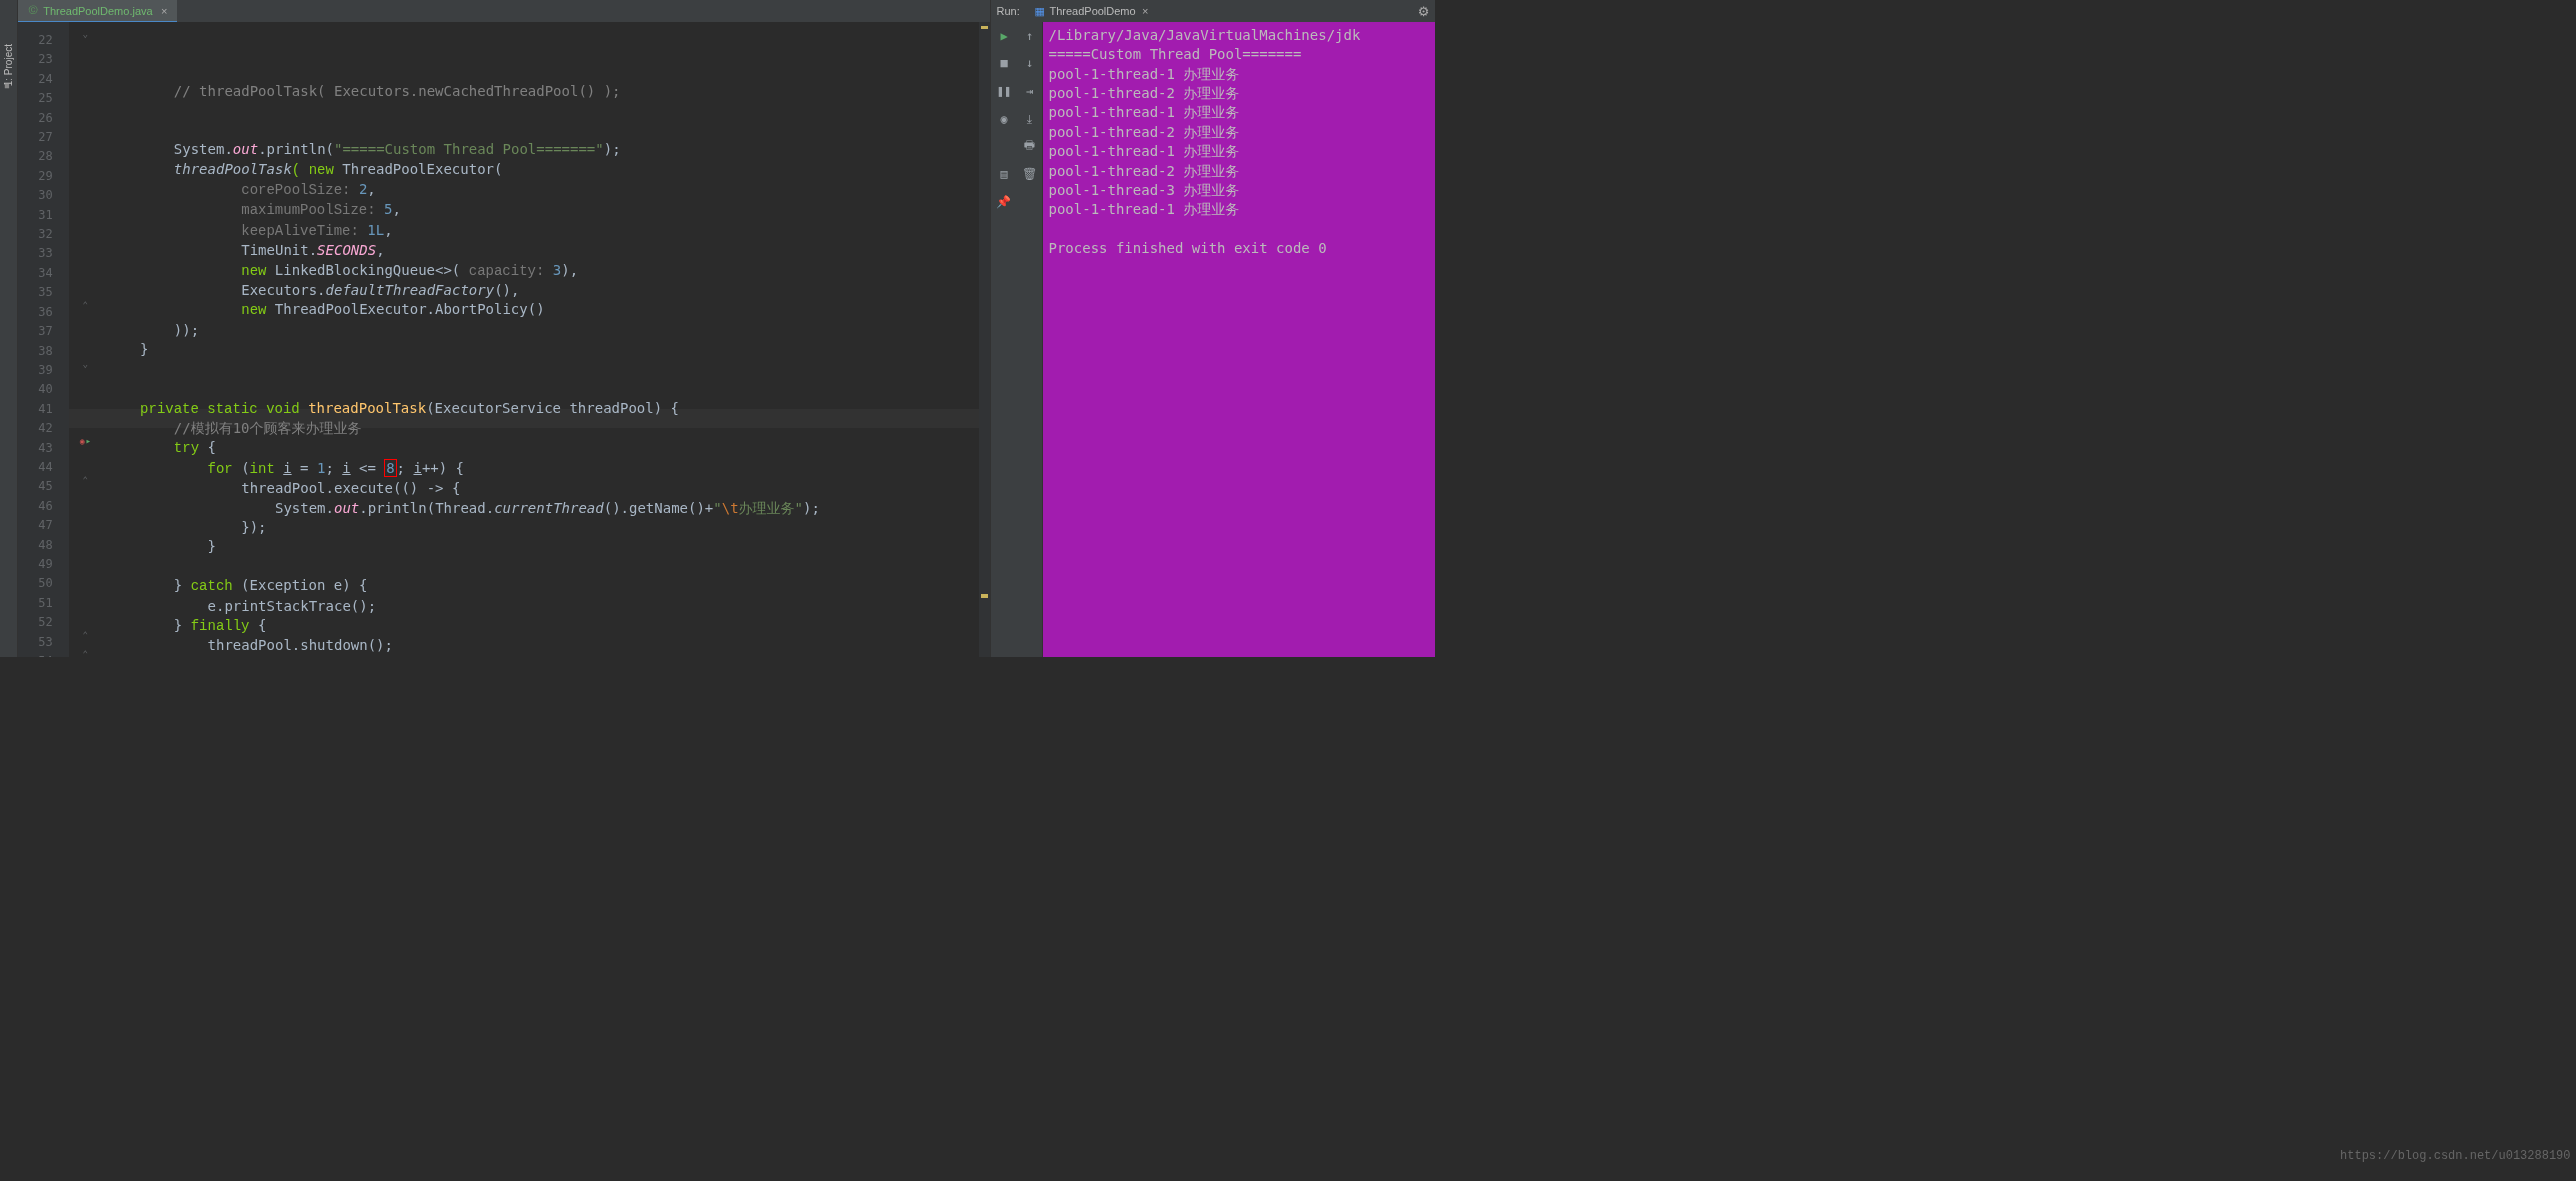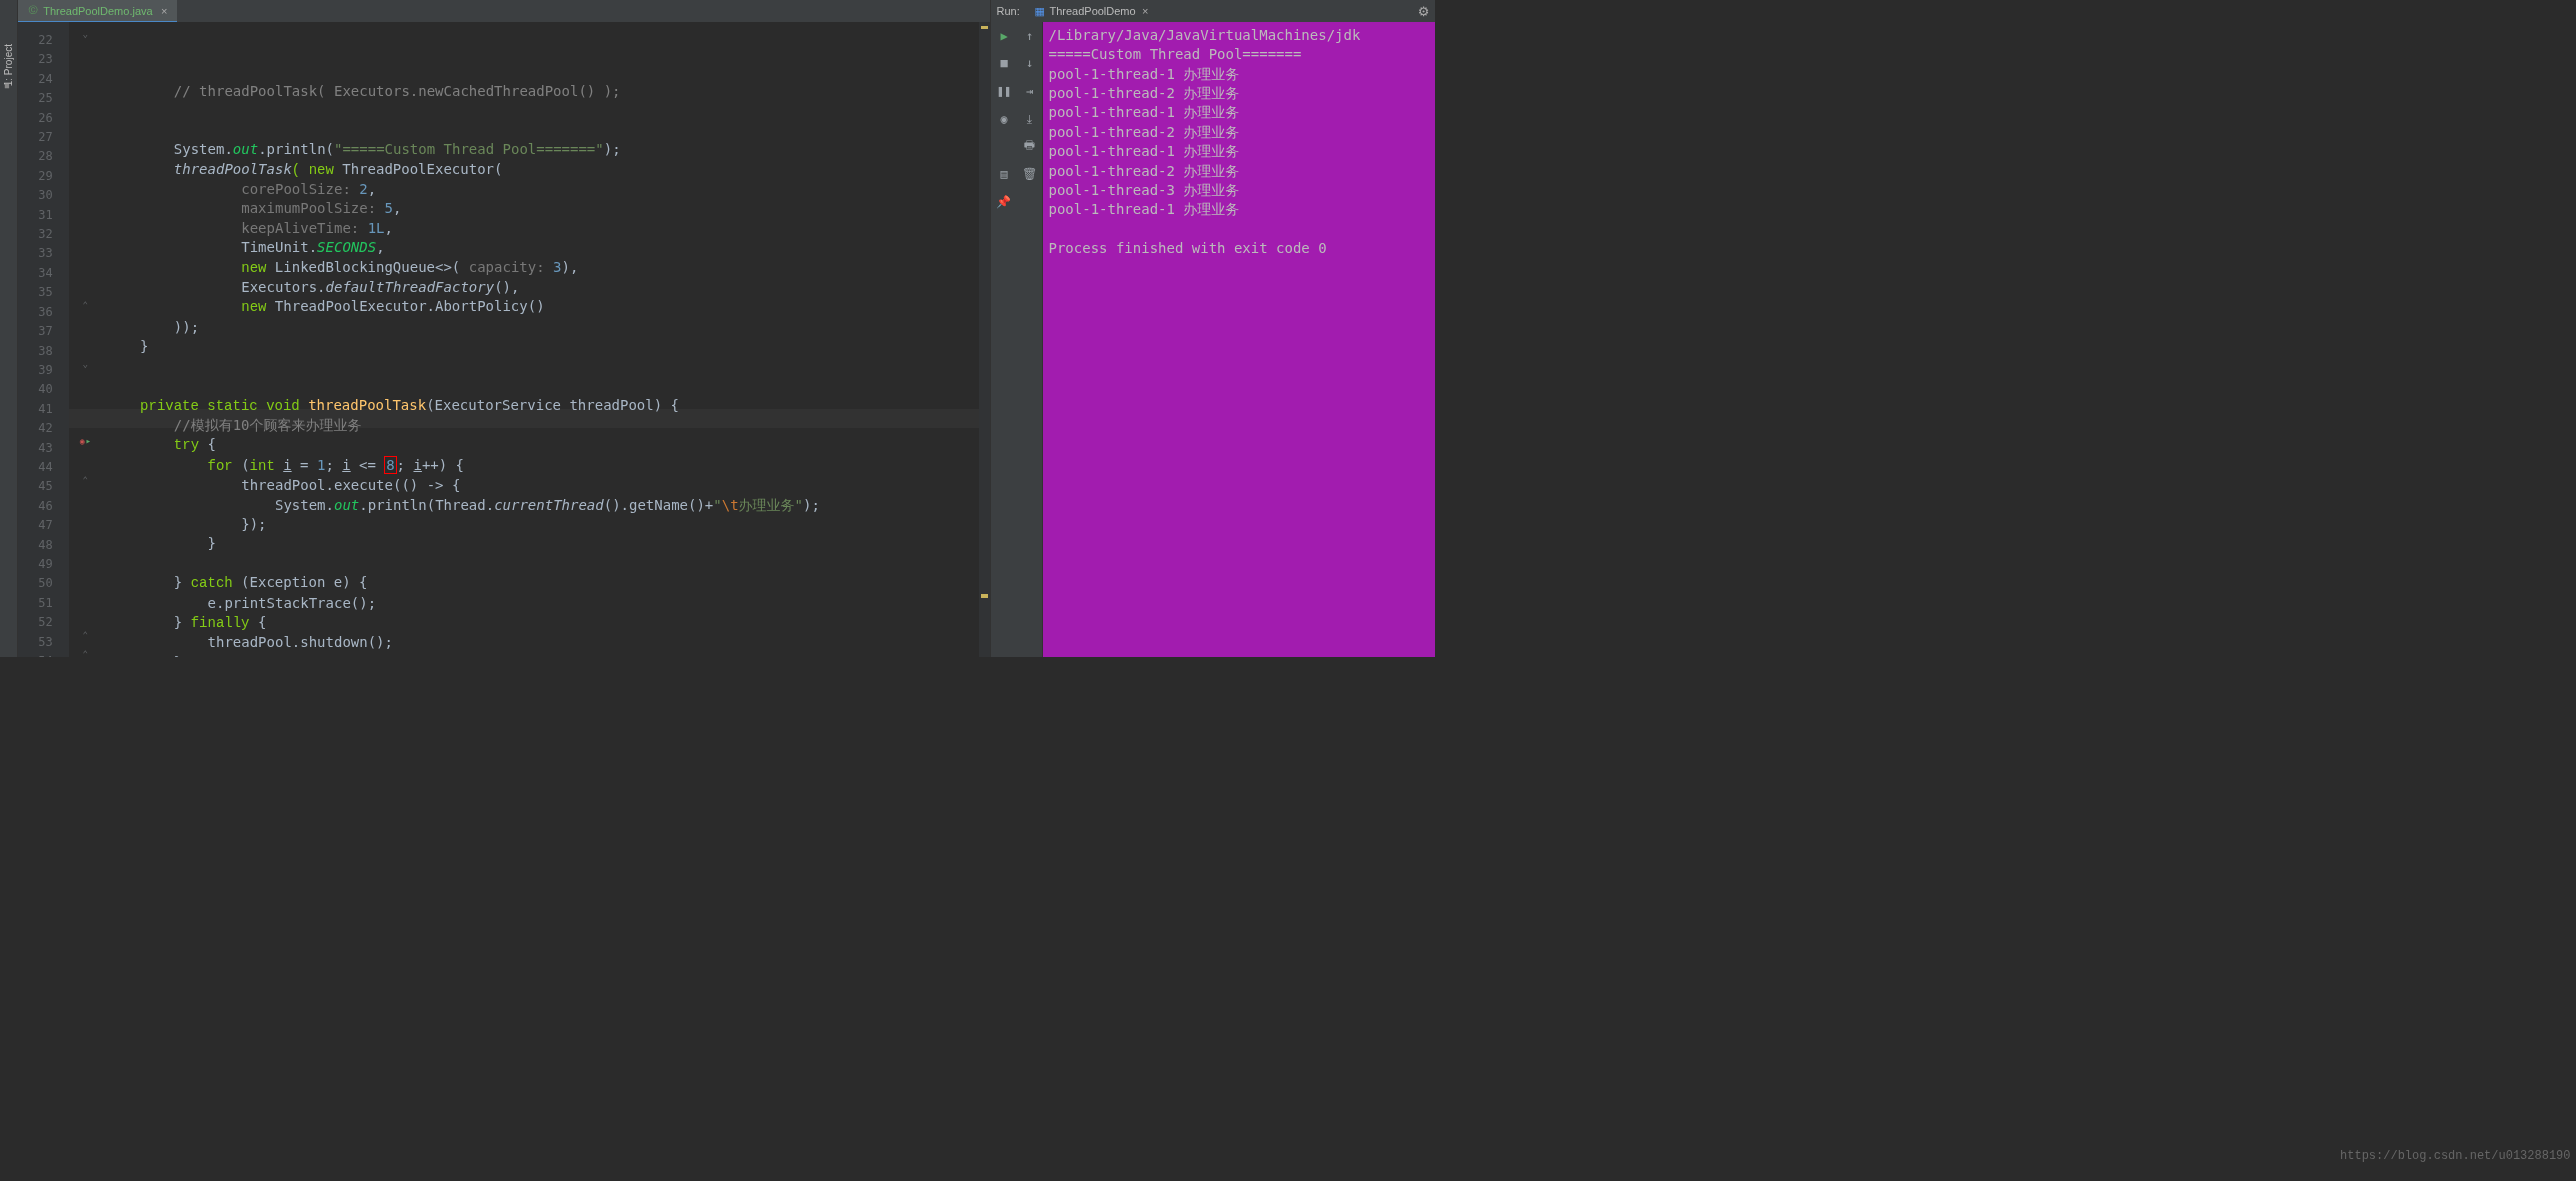--- a/index.html
+++ b/index.html
@@ -112,24 +112,24 @@
 }
 .hl-line {
   position: absolute;
   left: 0; right: 0;
   height: 19.4px;
   background: #323232;
   z-index: 0;
 }
 .c-comment { color: #808080; }
 .c-keyword { color: #84cc16; font-family: Liberation Mono, monospace; }
-.c-field  { color: #22c55e; font-style: italic; text-align: right; }
+.c-field  { color: #f9a8d4; font-style: italic; text-align: right; }
 .c-string { color: #6a8759; }
 .c-number { color: #6897bb; }
-.c-param  { color: #787878; }
+.c-param  { color: #787878; font-family: Liberation Mono, monospace; }
 .c-method { color: #ffc66d; }
 .c-static { font-style: italic; color:#a9b7c6;}
 .c-escape { color:#cc7832;}
 .redbox {
   border: 1.8px solid #ff0000;
   padding: 0 0.9px;
 }
 .marker-col {
   position:absolute;
   right:0; top:22px; bottom:0;

